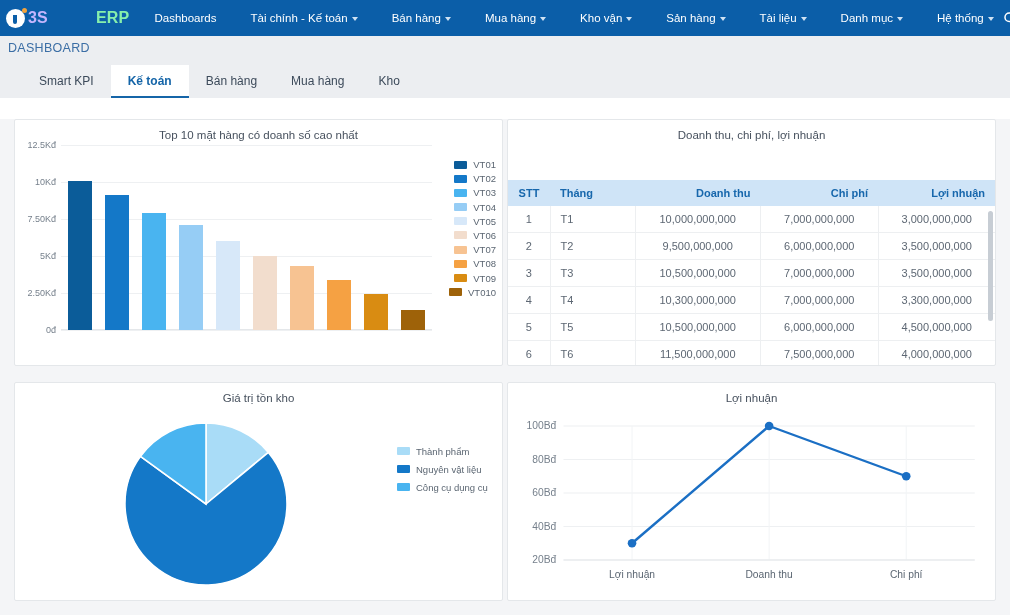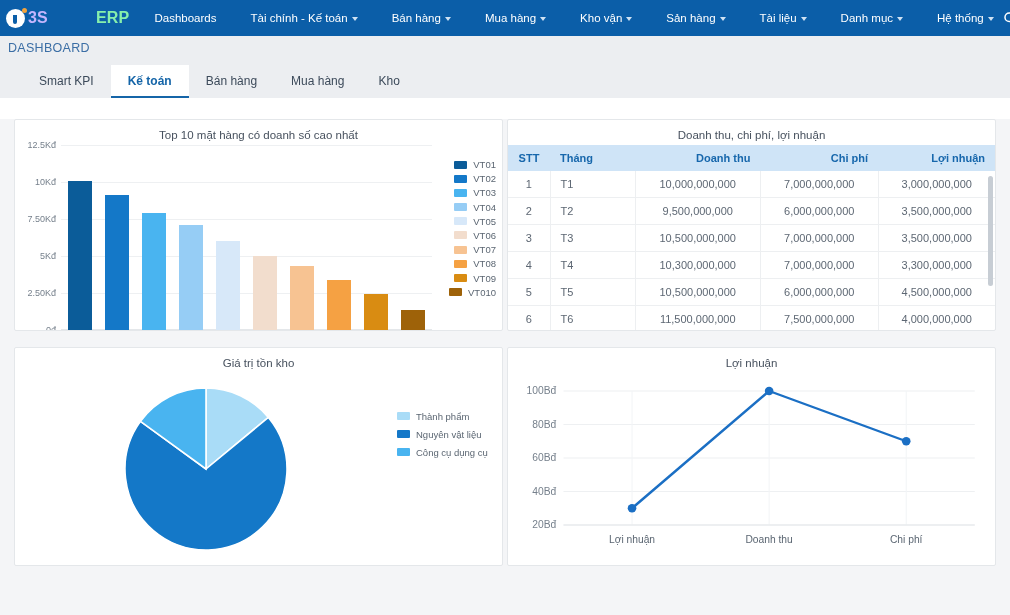--- a/index.html
+++ b/index.html
@@ -118,21 +118,21 @@
   .bar { width: 24px; }
   .bar-axis { position: absolute; left: 0; right: 0; bottom: 0; height: 1px; background: #e4e7ea; }
   .bar-legend {
     width: 64px; padding-top: 14px; display: flex; flex-direction: column; gap: 3.2px; align-items: flex-end;
   }
   .legend-row { display: flex; align-items: center; gap: 6px; cursor: pointer; }
   .legend-swatch { width: 13px; height: 8px; border-radius: 1px; flex: none; }
   .legend-label { font-size: 9.5px; color: #5b6672; }
 
   
-  .table-scroll { height: 185px; overflow: hidden; position: relative; }
+  .table-scroll { height: 185px; overflow: hidden; position: relative; margin-top: 35px; }
   table { width: 100%; border-collapse: collapse; font-size: 11px; }
   thead th {
     background: #cfe4f7; color: #1767ac; font-weight: bold;
     padding: 7px 10px; text-align: right; white-space: nowrap;
   }
   thead th.l { text-align: left; }
   thead th.c { text-align: center; }
   tbody td {
     padding: 7px 10px; text-align: center; color: #5d6773;
     border-bottom: 1px solid #edeff1; border-right: 1px solid #edeff1;

